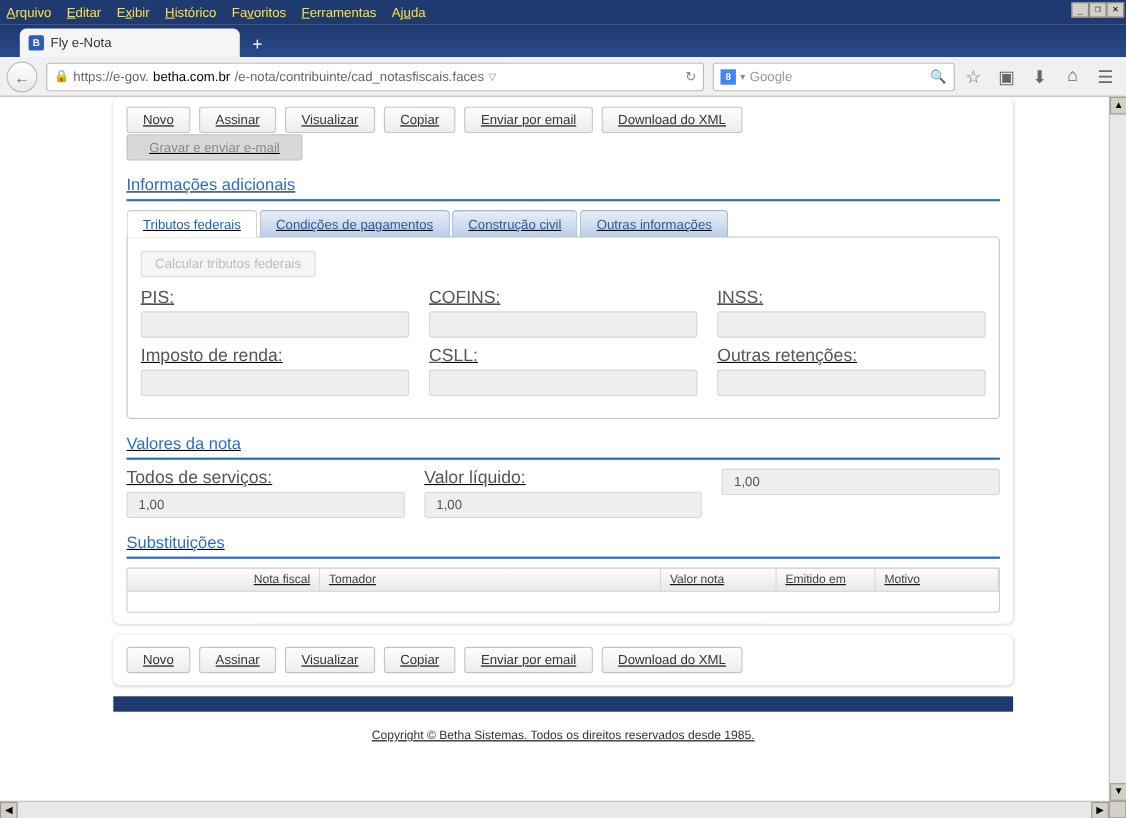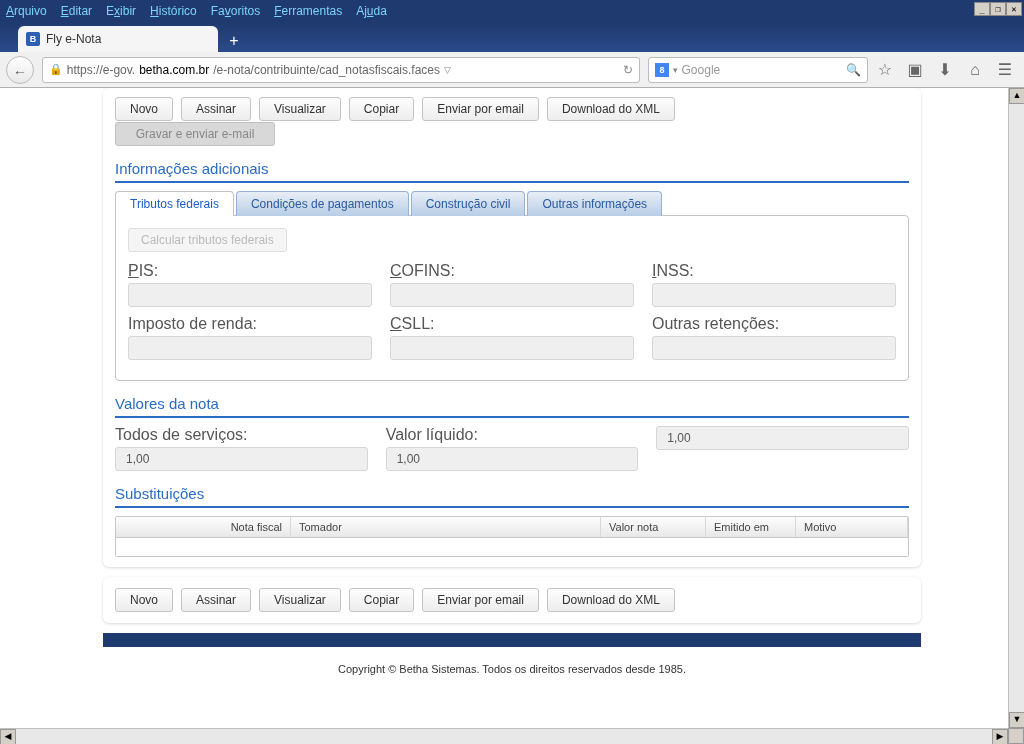--- a/index.html
+++ b/index.html
@@ -1,19 +1,19 @@
 <!DOCTYPE html>
 <html><head>
 <meta charset="utf-8">
 <style>
 * { box-sizing: border-box; margin: 0; padding: 0; }
 body { font-family: Arial, Helvetica, sans-serif; font-size: 12px; background: #fff; overflow: hidden; width: 1024px; height: 744px; position: relative; }
 
 
-.menubar { background: #1f3a6e; color: #7dd3fc; height: 22px; display: flex; align-items: center; padding: 0 6px; gap: 14px; font-size: 12px; }
+.menubar { background: #1f3a6e; color: #fde047; height: 22px; display: flex; align-items: center; padding: 0 6px; gap: 14px; font-size: 12px; }
 .menubar span { cursor: default; }
 .menubar span u { text-decoration: underline; }
 .window-controls { position: absolute; right: 2px; top: 2px; display: flex; gap: 0; }
 .window-controls div { width: 16px; height: 14px; background: #d4d0c8; border: 1px solid #888; font-size: 9px; text-align: center; line-height: 12px; font-family: monospace; }
 
 .tabbar { background: linear-gradient(#1f3a6e, #2a4a8a); height: 30px; display: flex; align-items: flex-end; padding-left: 18px; }
 .tab { background: #f5f5f5; border-radius: 6px 6px 0 0; height: 26px; width: 200px; display: flex; align-items: center; padding: 0 8px; font-size: 12px; color: #333; gap: 6px; }
 .tab-icon { width: 14px; height: 14px; background: #2a5fb5; color: #fff; font-size: 9px; line-height: 14px; text-align: center; font-weight: bold; border-radius: 2px; }
 .newtab { width: 28px; height: 22px; display: flex; align-items: center; justify-content: center; color: #fff; font-size: 16px; margin-left: 2px; }
 
@@ -24,21 +24,21 @@
 .urlbar .domain { color: #000; }
 .urlbar .reload { margin-left: auto; color: #888; }
 .urlbar .dropdown { color: #888; font-size: 9px; margin-right: 4px; }
 .searchbar { width: 220px; height: 26px; border: 1px solid #bbb; border-radius: 3px; background: #fff; display: flex; align-items: center; padding: 0 6px; gap: 4px; font-size: 12px; color: #999; }
 .searchbar .g { width: 14px; height: 14px; background: #4285f4; color: #fff; font-size: 9px; line-height: 14px; text-align: center; font-weight: bold; }
 .searchbar .mag { margin-left: auto; color: #4285f4; }
 .nav-icon { width: 26px; height: 26px; display: flex; align-items: center; justify-content: center; font-size: 16px; color: #666; }
 
 
 .viewport { position: absolute; top: 88px; left: 0; right: 0; bottom: 18px; overflow: hidden; background: #fff; }
-.page-wrap { width: 818px; margin: 0 auto; position: relative; }
+.page-wrap { width: 818px; margin: 0 auto; position: relative; text-decoration: underline; }
 .panel { background: #fff; border-radius: 6px; padding: 8px 12px; margin-bottom: 10px; box-shadow: 0 1px 3px rgba(0,0,0,0.15); }
 
 .btn-row { display: flex; gap: 8px; margin: 3px 0; }
 .btn { background: linear-gradient(#fdfdfd,#ededed); border: 1px solid #c4c4c4; border-radius: 3px; padding: 4px 14px; font-size: 12px; color: #333; cursor: pointer; }
 .ghost-btn { background: #d8d8d8; border: 1px solid #c0c0c0; border-radius: 3px; padding: 4px 14px; font-size: 12px; color: #888; width: 160px; text-align: center; margin-top: -2px; overflow: hidden; white-space: nowrap; }
 
 h3.section { color: #2a6cc4; font-size: 15px; font-weight: normal; border-bottom: 2px solid #2a6cc4; padding: 4px 0; margin: 10px 0 8px; }
 
 .tabs { display: flex; gap: 2px; margin-bottom: -1px; }
 .tab-btn { background: linear-gradient(#e8eef6,#b8cde6); border: 1px solid #95b2d6; border-bottom: none; border-radius: 4px 4px 0 0; padding: 5px 14px; font-size: 12px; color: #2a5a9e; cursor: pointer; }

